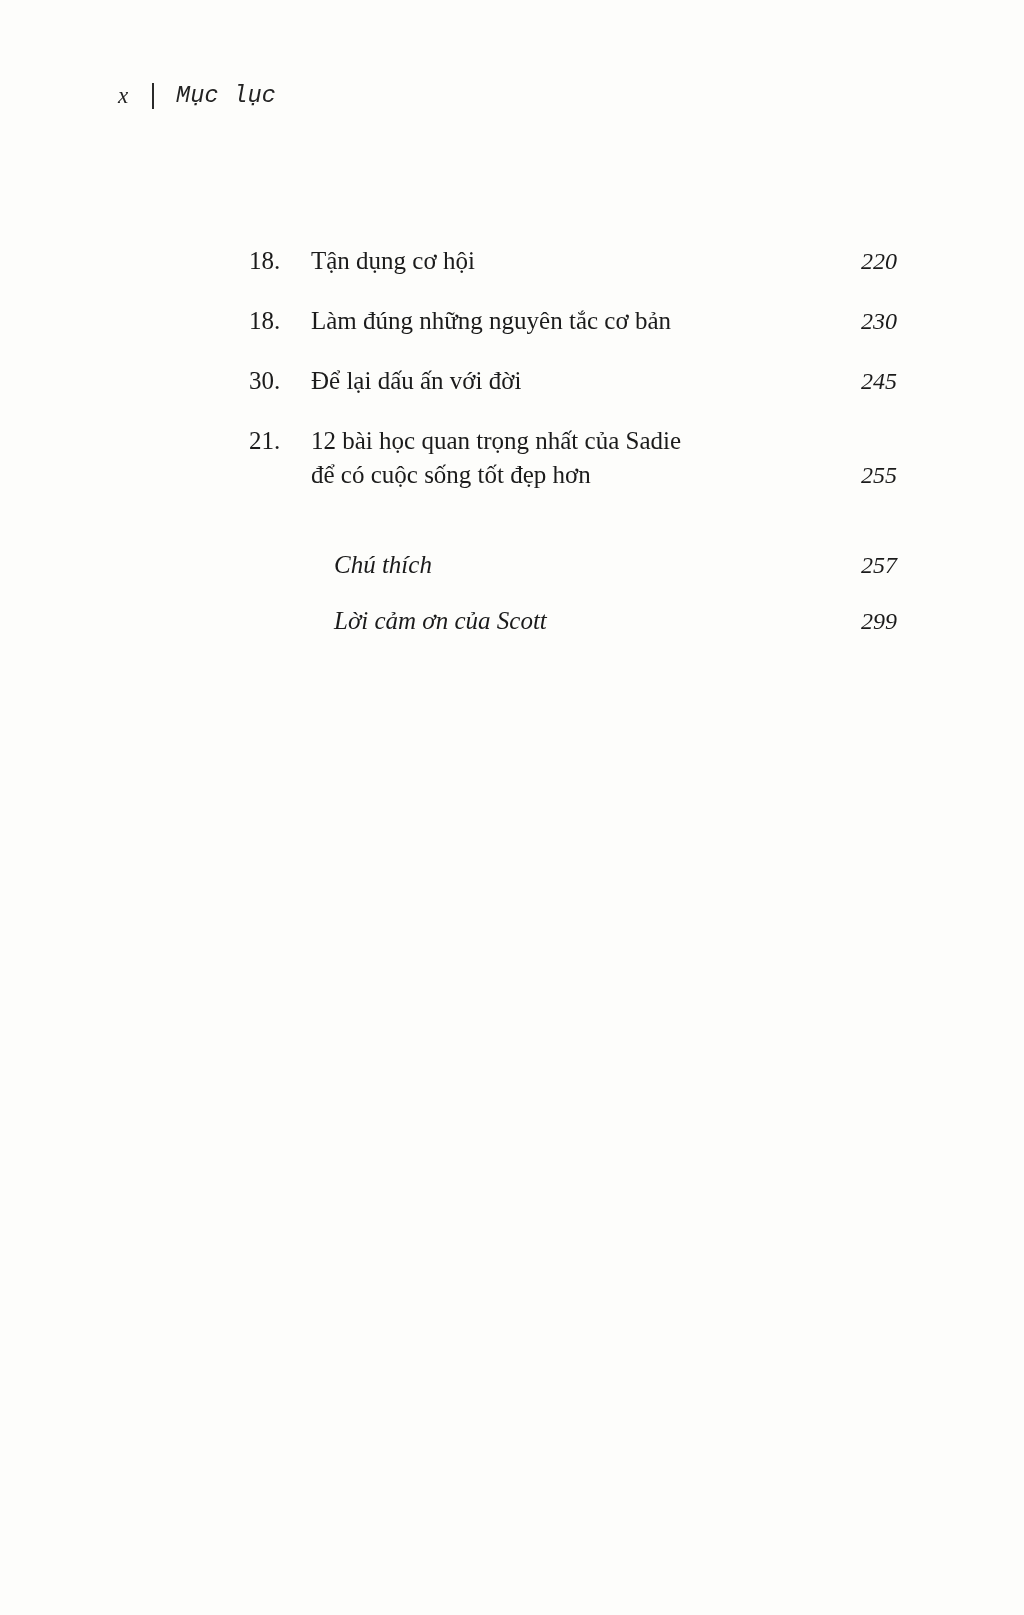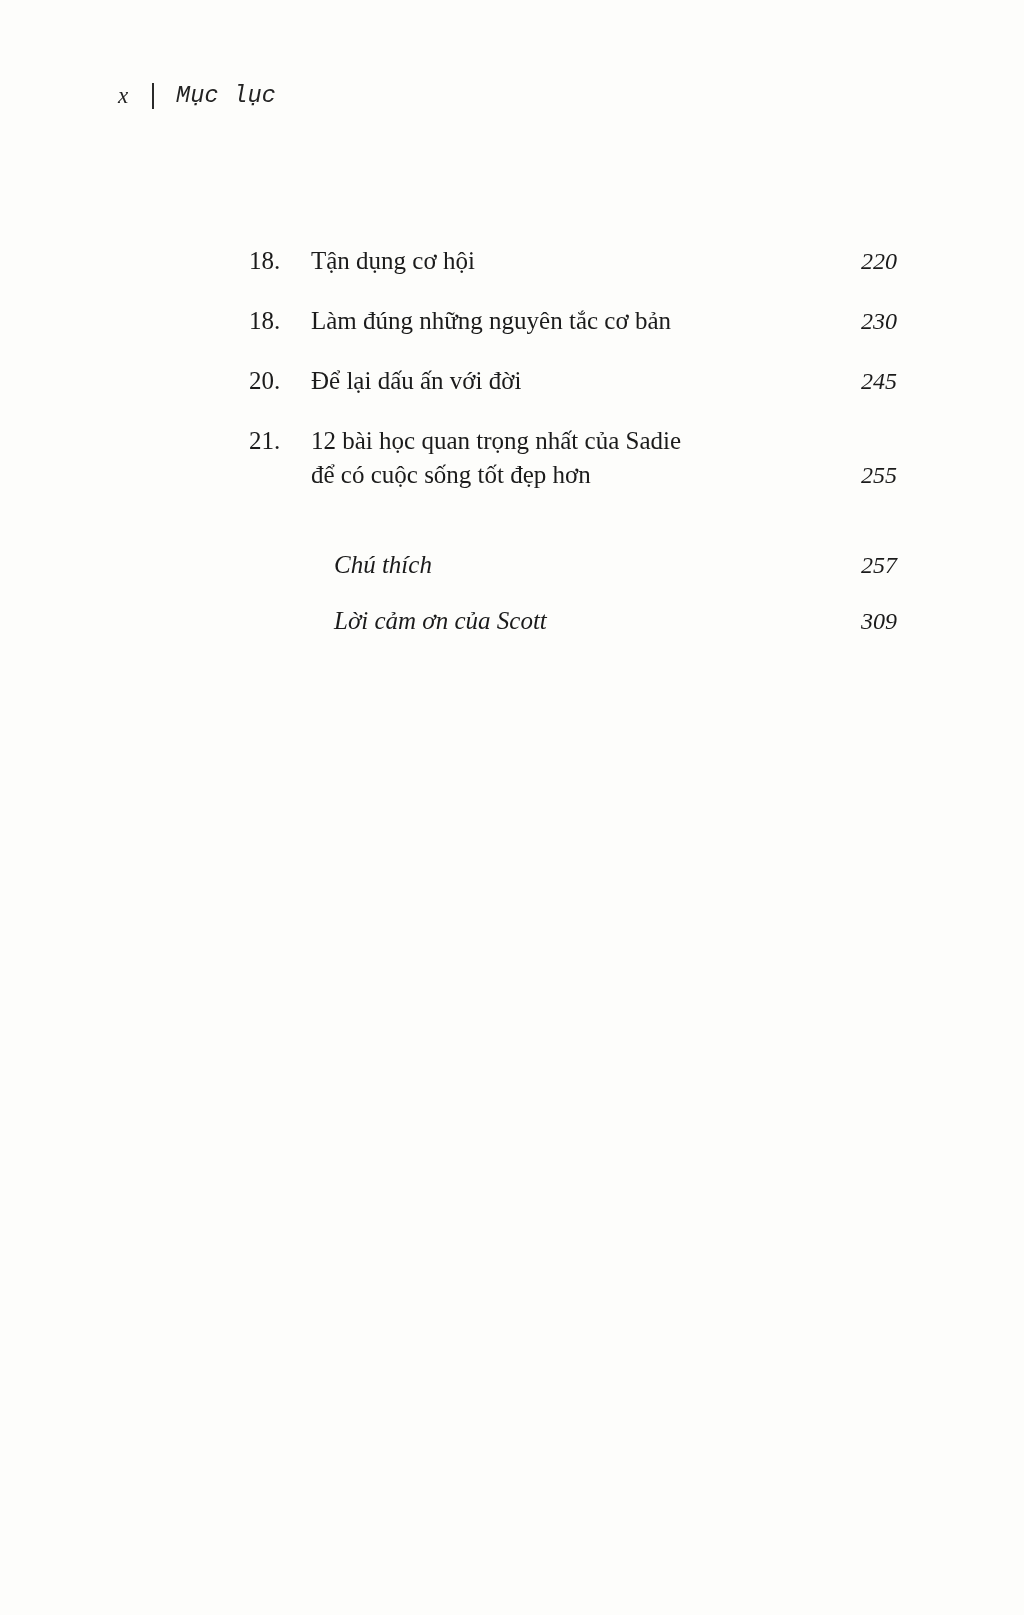--- a/index.html
+++ b/index.html
@@ -131,21 +131,21 @@
       <span class="pageno">220</span>
     </div>
 
     <div class="toc-row">
       <span class="num">18.</span>
       <span class="title">Làm đúng những nguyên tắc cơ bản</span>
       <span class="pageno">230</span>
     </div>
 
     <div class="toc-row">
-      <span class="num">20.</span>
+      <span class="num">30.</span>
       <span class="title">Để lại dấu ấn với đời</span>
       <span class="pageno">245</span>
     </div>
 
     <div class="toc-row tight">
       <span class="num">21.</span>
       <span class="title">12 bài học quan trọng nhất của Sadie</span>
       <span class="pageno"></span>
     </div>
     <div class="toc-row wrap2">
@@ -158,18 +158,18 @@
 
     <div class="back-matter">
       <div class="toc-row">
         <span class="num"></span>
         <span class="title">Chú thích</span>
         <span class="pageno">257</span>
       </div>
       <div class="toc-row">
         <span class="num"></span>
         <span class="title">Lời cảm ơn của Scott</span>
-        <span class="pageno">309</span>
+        <span class="pageno">299</span>
       </div>
     </div>
 
   </div>
 </div>
 
 </body></html>

